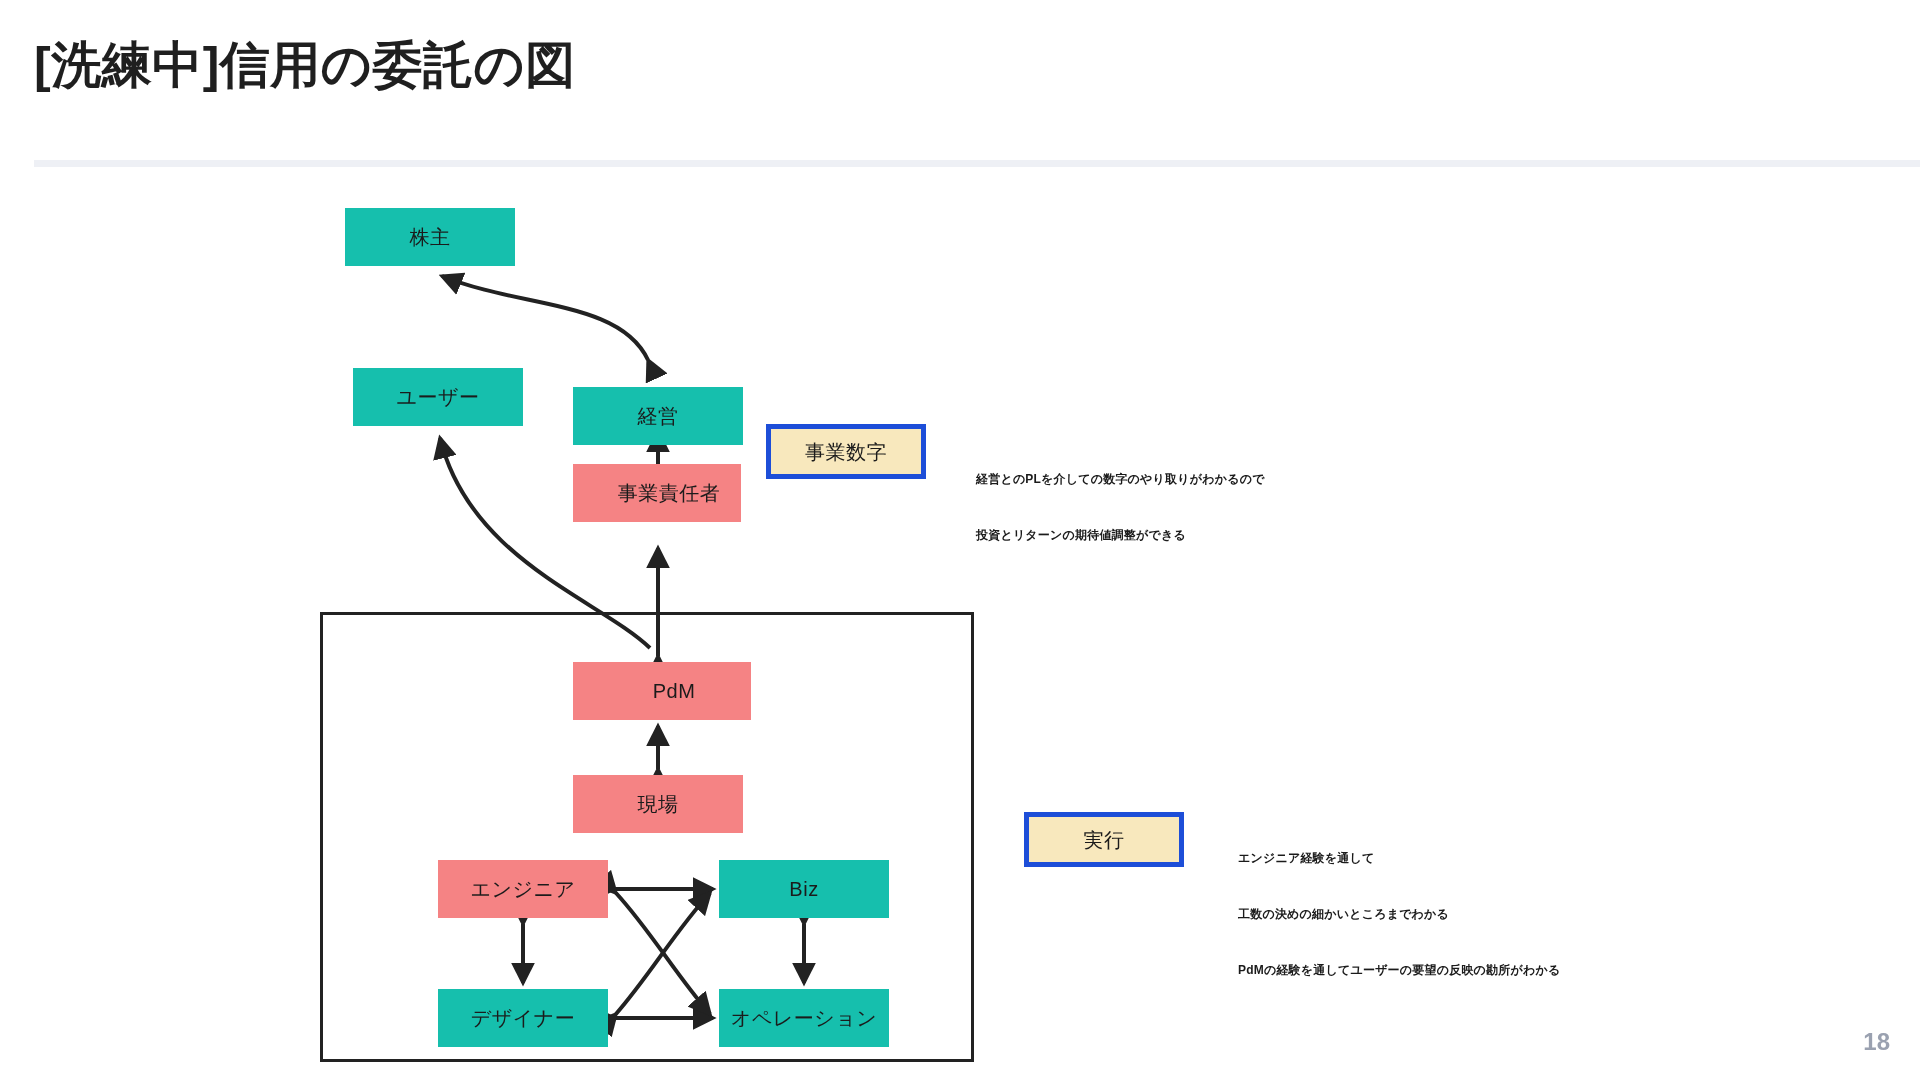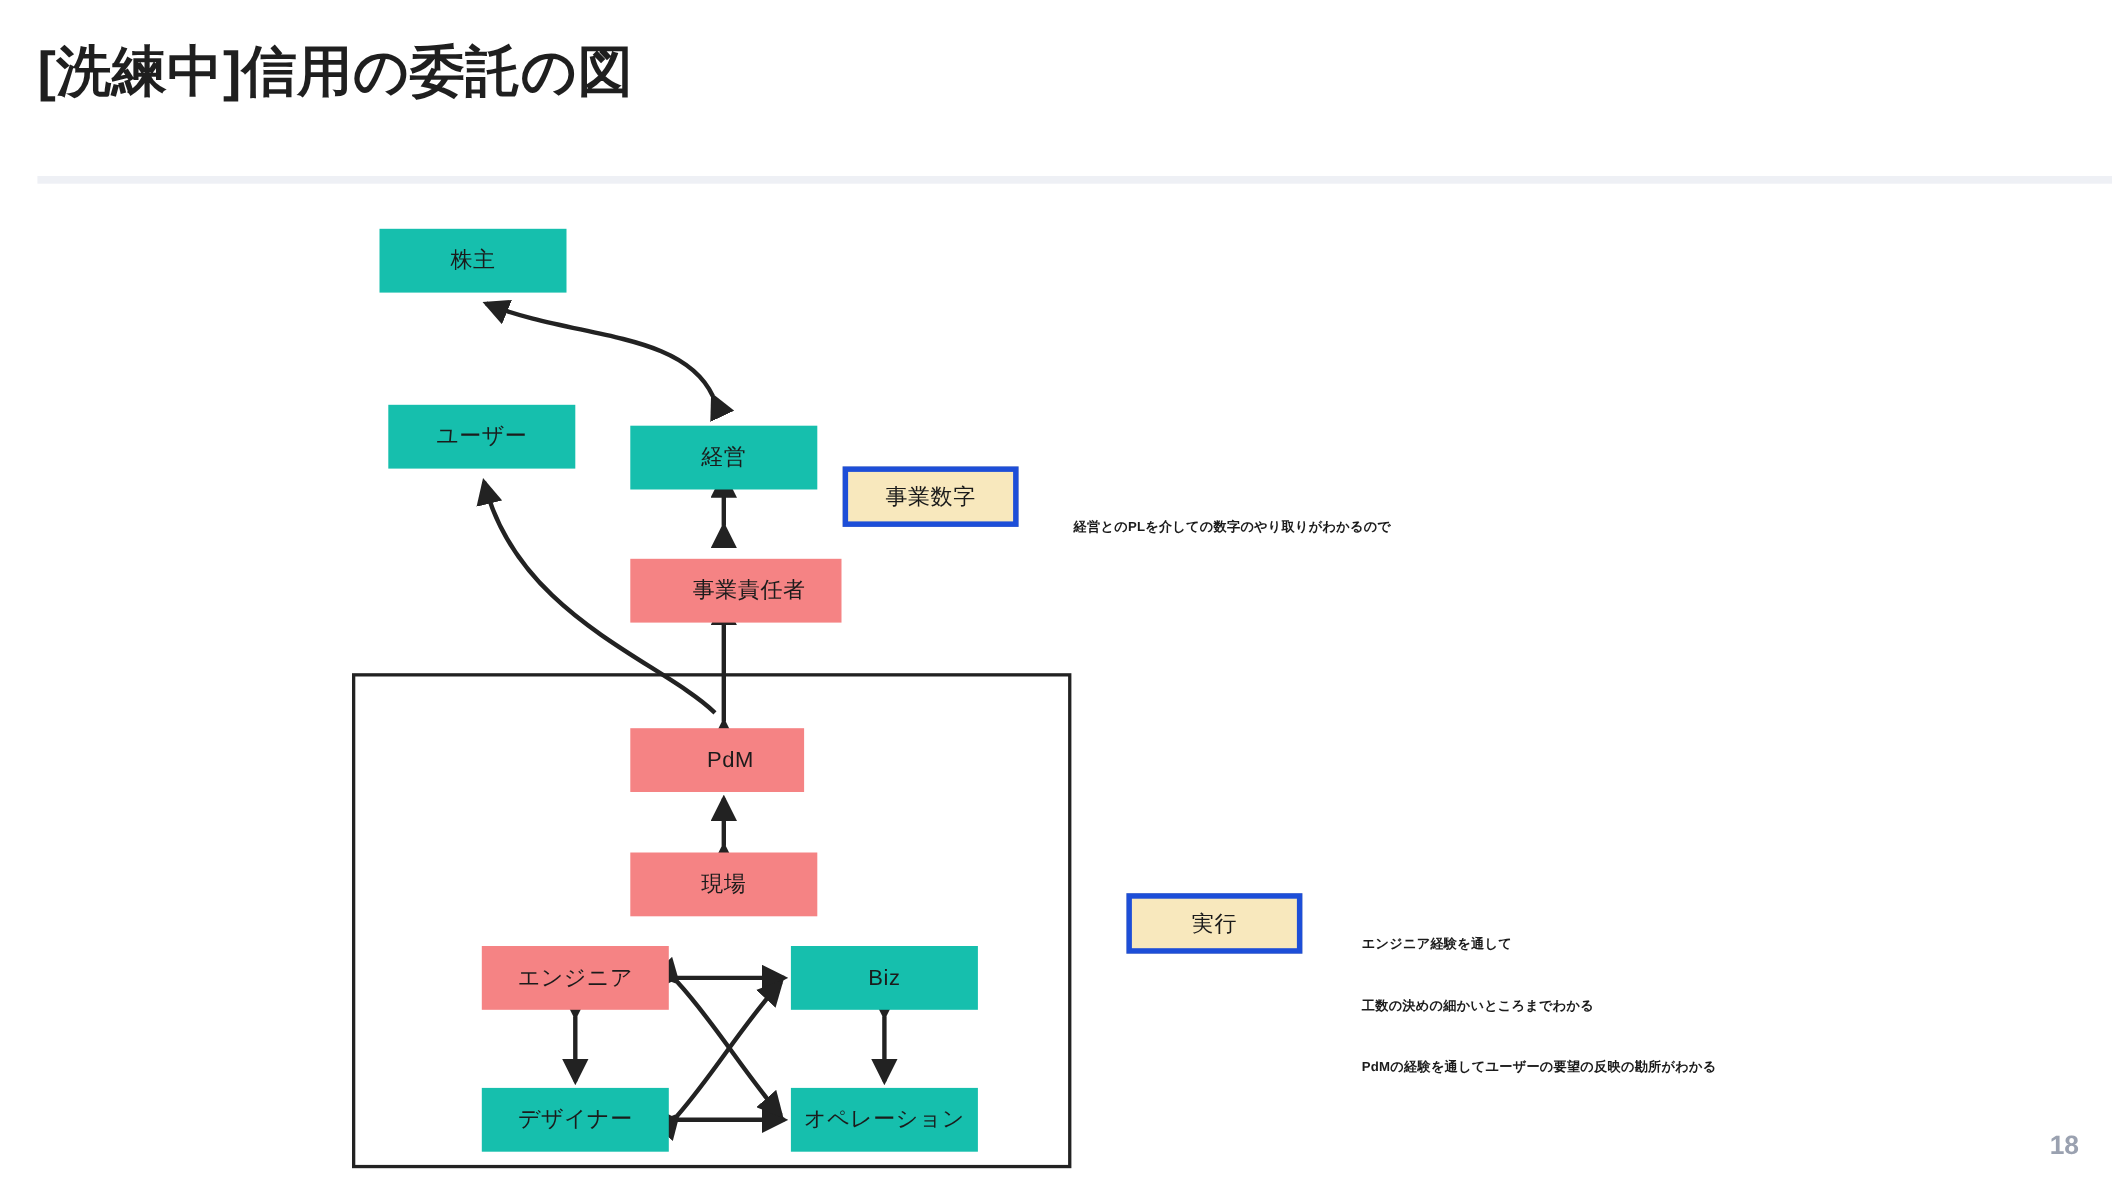--- a/index.html
+++ b/index.html
@@ -155,25 +155,25 @@
   </div>
 
   <div class="node teal" style="left:353px; top:368px; width:170px; height:58px;">
     <span>ユーザー</span>
   </div>
 
   <div class="node teal" style="left:573px; top:368px; width:170px; height:58px;margin-top:19px;">
     <span>経営</span>
   </div>
 
-  <div class="node pink" style="left:573px; top:508px; width:192px; height:58px;padding-left:24px;">
+  <div class="node pink" style="left:573px; top:464px; width:168px; height:58px;padding-left:24px;">
     <span>事業責任者</span>
   </div>
 
-  <div class="node pink" style="left:573px; top:662px; width:158px; height:58px;padding-left:24px;">
+  <div class="node pink" style="left:573px; top:662px; width:178px; height:58px;padding-left:24px;">
     <span>PdM</span>
   </div>
 
   <div class="node pink" style="left:573px; top:775px; width:170px; height:58px;">
     <span>現場</span>
   </div>
 
   <div class="node pink" style="left:438px; top:860px; width:170px; height:58px;">
     <span>エンジニア</span>
   </div>
@@ -188,20 +188,21 @@
 
   <div class="node teal" style="left:719px; top:989px; width:170px; height:58px;">
     <span>オペレーション</span>
   </div>
 
   <div class="node cream" style="left:766px; top:424px; width:160px; height:55px;">
     <span>事業数字</span>
   </div>
   <div class="note-text" style="left:976px; top:433px;">
     <div>経営とのPLを介しての数字のやり取りがわかるので</div>
+    <div>投資とリターンの期待値調整ができる</div>
   </div>
 
   <div class="node cream" style="left:1024px; top:812px; width:160px; height:55px;">
     <span>実行</span>
   </div>
   <div class="note-text" style="left:1238px; top:812px;">
     <div>エンジニア経験を通して</div>
     <div>工数の決めの細かいところまでわかる</div>
     <div>PdMの経験を通してユーザーの要望の反映の勘所がわかる</div>
     

